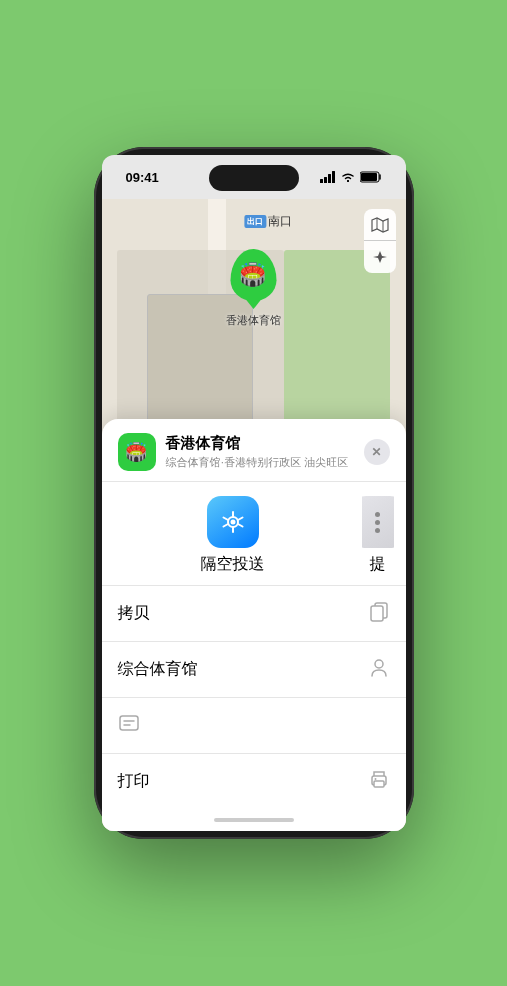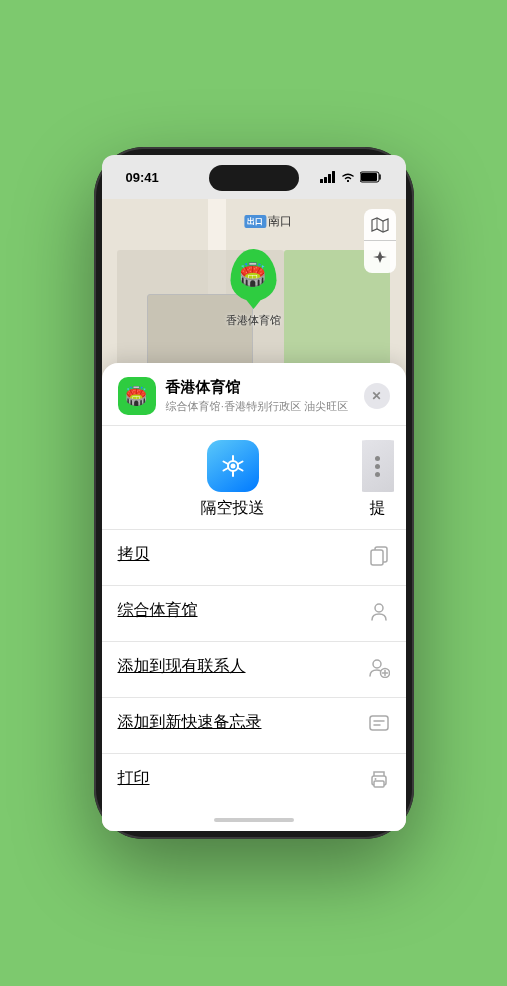--- a/index.html
+++ b/index.html
@@ -291,25 +291,25 @@
     .share-label {
       font-size: 16px;
       color: #000;
       text-align: right;
     }
 
     
     .action-list { padding: 0; }
     .action-item {
       display: flex;
+      align-items: center;
       justify-content: space-between;
       padding: 14px 16px;
       border-bottom: 0.5px solid #e5e5e5;
       cursor: pointer;
-      text-decoration: underline;
     }
     .action-item:last-child {
       border-bottom: none;
     }
     .action-label {
       font-size: 16px;
       color: #000;
     }
     .action-icon {
       font-size: 18px;
@@ -463,35 +463,22 @@
           <div class="action-item">
             <span class="action-label">综合体育馆</span>
             <span class="action-icon">
               <svg width="22" height="22" viewBox="0 0 22 22" fill="none">
                 <circle cx="11" cy="8" r="4" stroke="#aaa" stroke-width="1.5"></circle>
                 <path d="M4 20 Q4 14 11 14 Q18 14 18 20" stroke="#aaa" stroke-width="1.5" stroke-linecap="round"></path>
               </svg>
             </span>
           </div>
 
+
           <div class="action-item">
-            <span class="action-label">添加到现有联系人</span>
-            <span class="action-icon">
-              <svg width="22" height="22" viewBox="0 0 22 22" fill="none">
-                <circle cx="9" cy="8" r="4" stroke="#aaa" stroke-width="1.5"></circle>
-                <path d="M2 20 Q2 14 9 14 Q12 14 14 16" stroke="#aaa" stroke-width="1.5" stroke-linecap="round"></path>
-                <circle cx="17" cy="17" r="4.5" fill="white" stroke="#aaa" stroke-width="1.5"></circle>
-                <line x1="17" y1="14.5" x2="17" y2="19.5" stroke="#aaa" stroke-width="1.5" stroke-linecap="round"></line>
-                <line x1="14.5" y1="17" x2="19.5" y2="17" stroke="#aaa" stroke-width="1.5" stroke-linecap="round"></line>
-              </svg>
-            </span>
-          </div>
-
-          <div class="action-item">
-            <span class="action-label">添加到新快速备忘录</span>
             <span class="action-icon">
               <svg width="22" height="22" viewBox="0 0 22 22" fill="none">
                 <rect x="2" y="4" width="18" height="14" rx="2.5" stroke="#aaa" stroke-width="1.5"></rect>
                 <line x1="6" y1="9" x2="16" y2="9" stroke="#aaa" stroke-width="1.5" stroke-linecap="round"></line>
                 <line x1="6" y1="13" x2="12" y2="13" stroke="#aaa" stroke-width="1.5" stroke-linecap="round"></line>
               </svg>
             </span>
           </div>
 
           <div class="action-item" style="border-bottom:none;">

